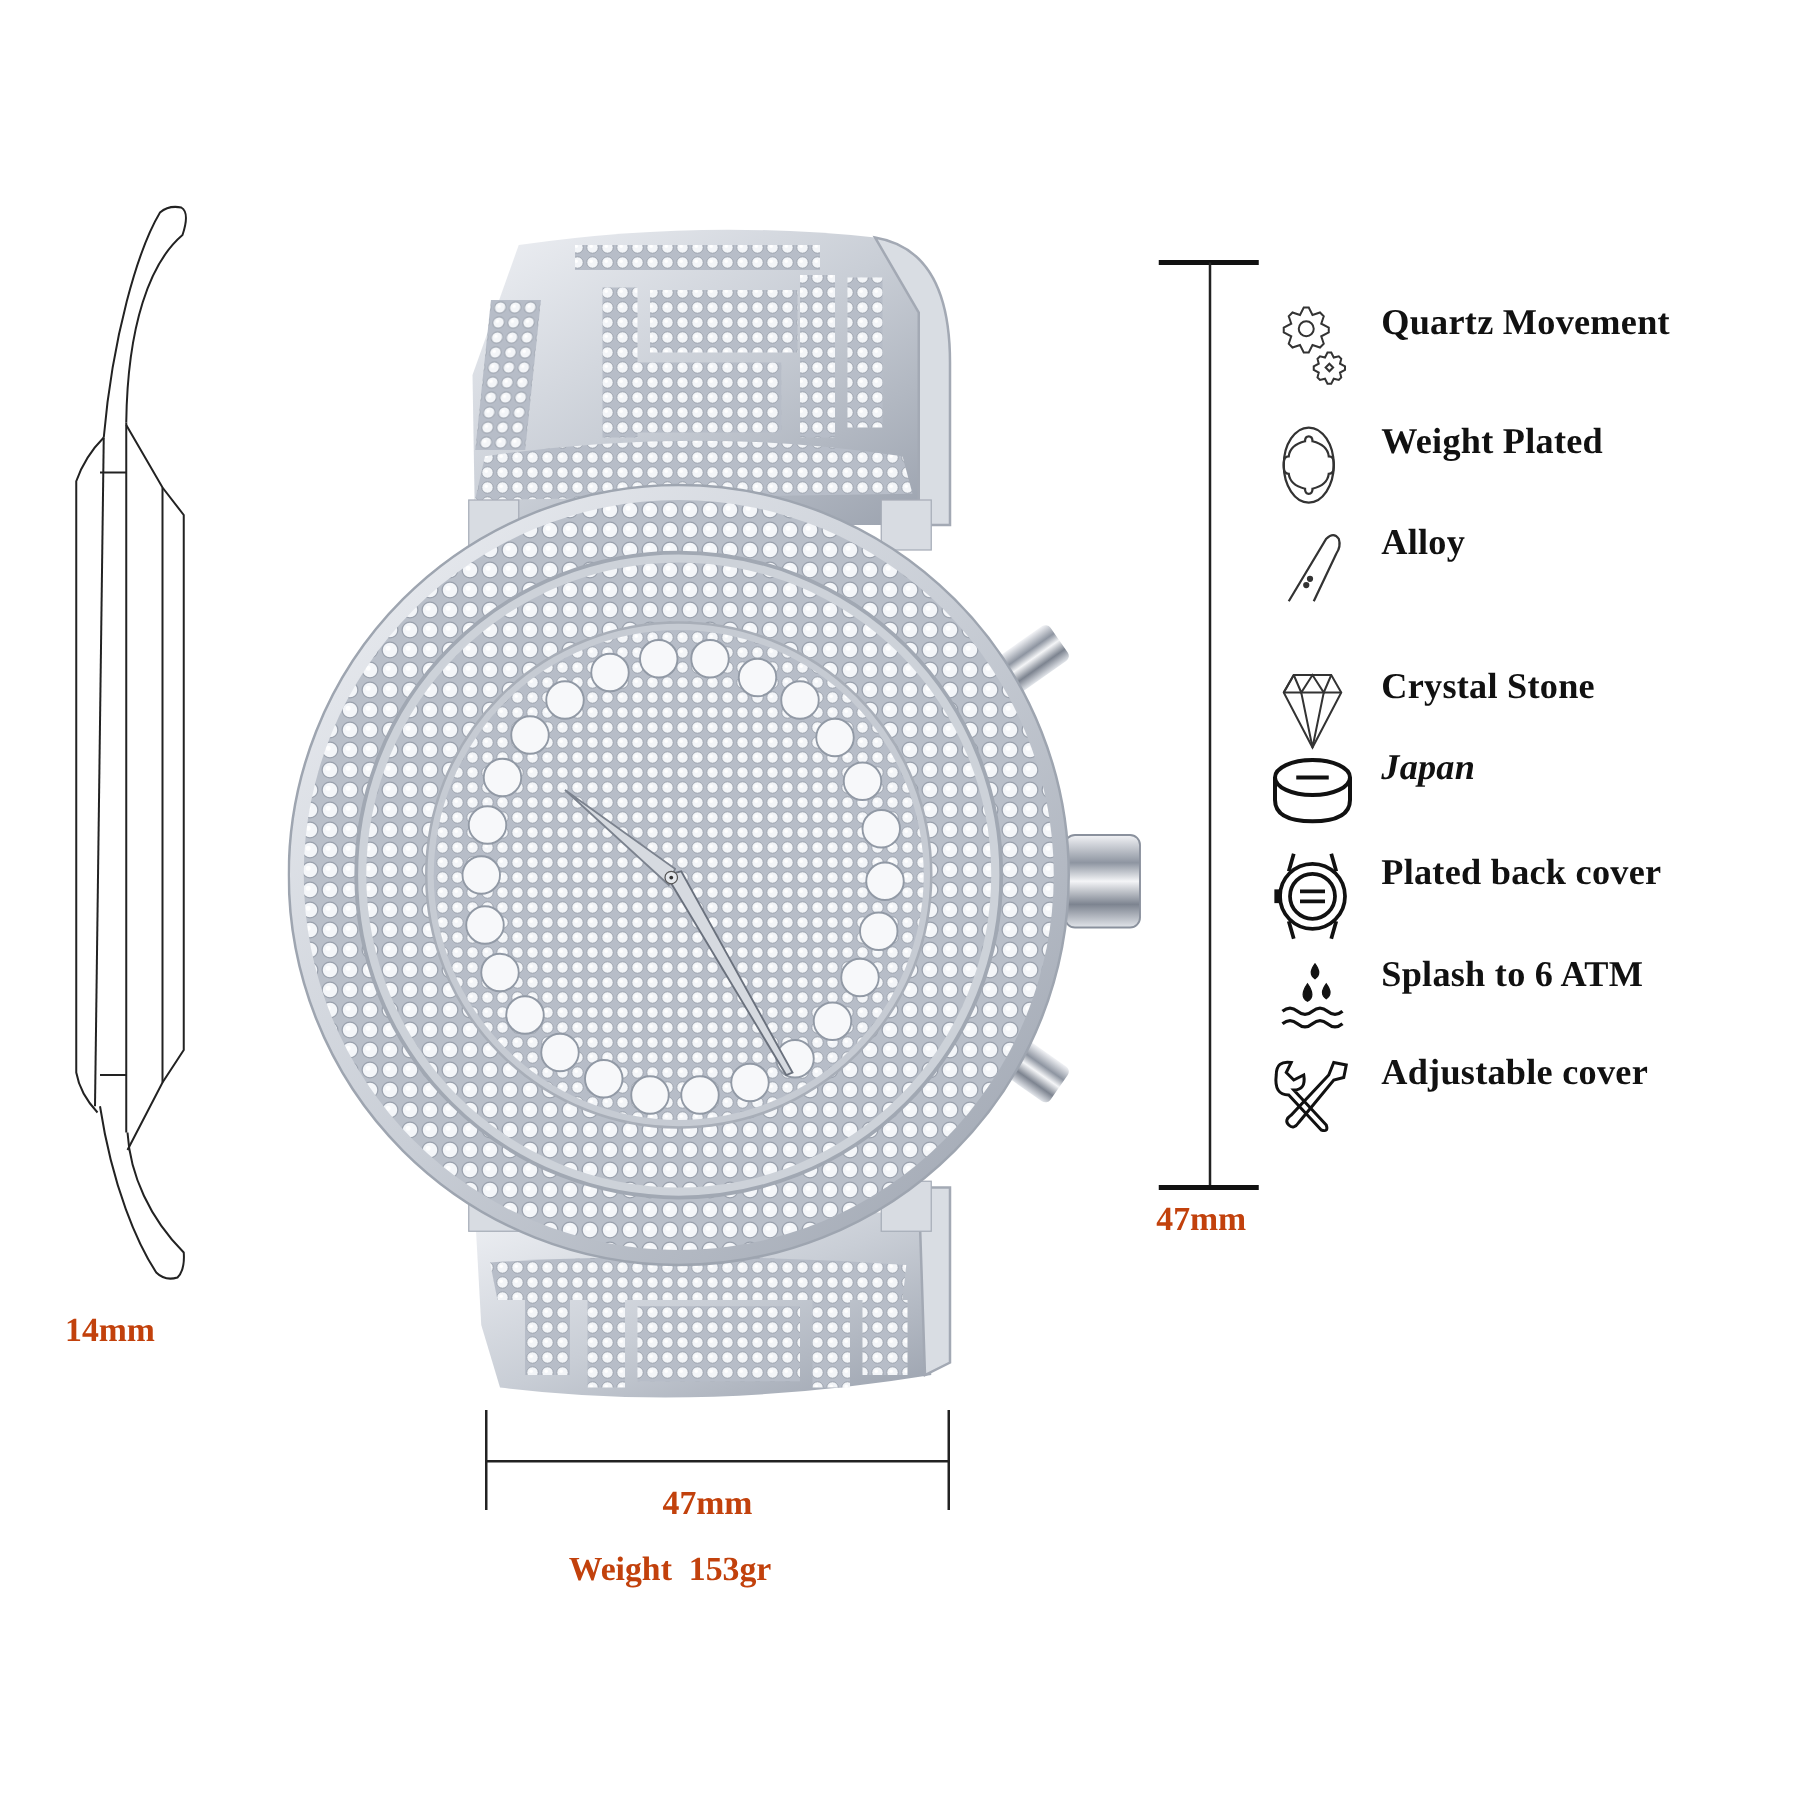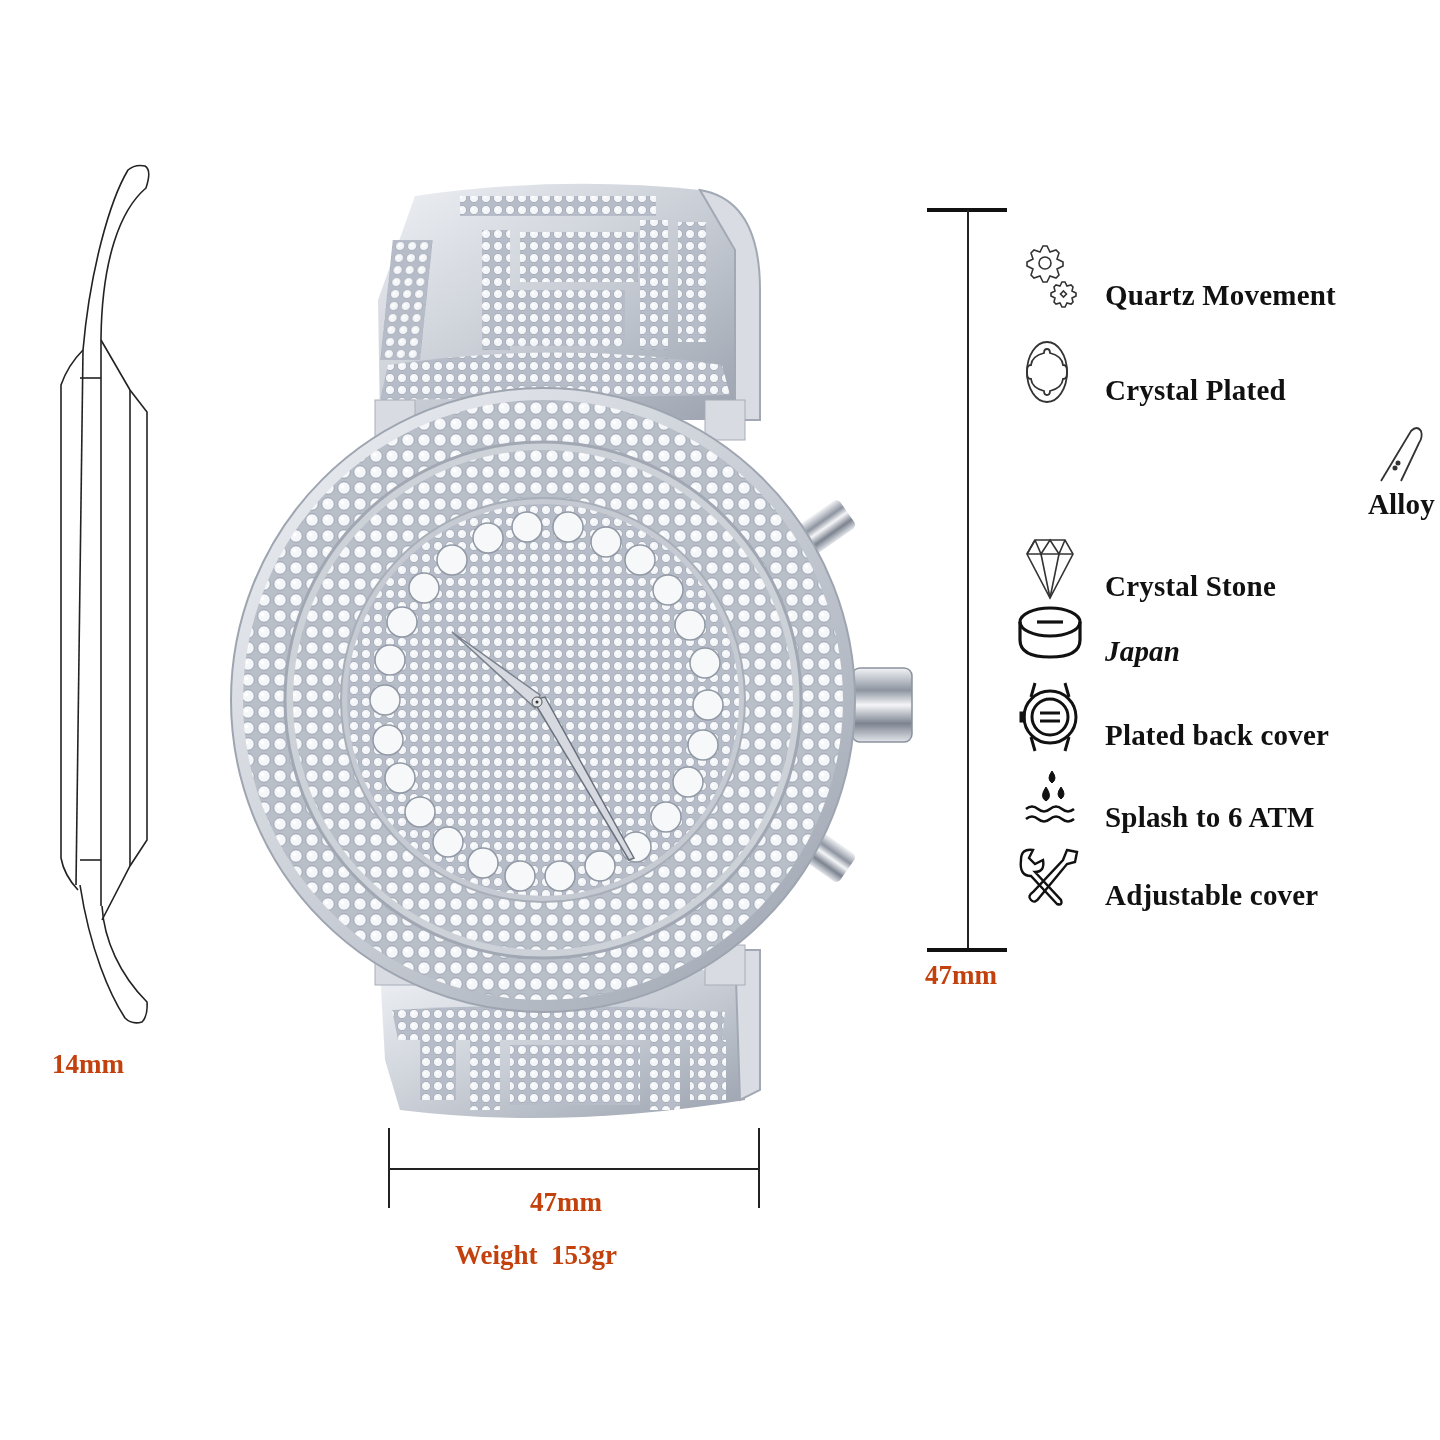--- a/index.html
+++ b/index.html
@@ -1,19 +1,19 @@
 <!DOCTYPE html>
 <html><head>
 <meta charset="utf-8">
 <style>
   html, body { margin: 0; padding: 0; background: #ffffff; }
   body { width: 1440px; height: 1440px; position: relative; overflow: hidden; font-family: "Liberation Serif", "DejaVu Serif", serif; color: #111; }
   .abs { position: absolute; }
   .dim-label { position: absolute; font-weight: bold; font-size: 27px; color: #c2410c; white-space: nowrap; }
-  .feature { position: absolute; left: 1015px; width: 420px; height: 70px; display: flex; align-items: flex-end; }
+  .feature { position: absolute; left: 1015px; width: 420px; height: 70px; display: flex; align-items: flex-start; }
   .feature .ico { width: 70px; height: 70px; display: flex; align-items: center; justify-content: center; flex: none; }
   .feature .lbl { font-weight: bold; font-size: 29px; color: #111; margin-left: 20px; white-space: nowrap; letter-spacing: 0.2px; }
   svg { display: block; }
 </style>
 </head>
 <body>
 
 <div class="abs" style="left:20px;top:150px;width:160px;height:900px;">
   <svg width="160" height="900" viewBox="0 0 160 900" fill="none" stroke="#222" stroke-width="1.6">
 
@@ -178,24 +178,24 @@
     <span class="lbl">Quartz Movement</span>
   </div>
 
   <div class="feature" style="top:337px;">
     <div class="ico">
       <svg width="50" height="66" viewBox="0 0 50 66" fill="none" stroke="#333" stroke-width="1.8">
         <ellipse cx="22" cy="33" rx="20" ry="30"></ellipse>
         <path d="M22 10 q-3 0 -3 4 q-12 3 -13 12 q-4 0 -4 5 v4 q0 5 4 5 q1 9 13 12 q0 4 3 4 q3 0 3 -4 q12 -3 13 -12 q4 0 4 -5 v-4 q0 -5 -4 -5 q-1 -9 -13 -12 q0 -4 -3 -4 z"></path>
       </svg>
     </div>
-    <span class="lbl">Crystal Plated</span>
-  </div>
-
-  <div class="feature" style="top:418px;flex-direction:column;">
+    <span class="lbl">Weight Plated</span>
+  </div>
+
+  <div class="feature" style="top:418px;">
     <div class="ico">
       <svg width="50" height="60" viewBox="0 0 50 60" fill="none" stroke="#333" stroke-width="1.8">
         <path d="M6 58 L36 8 Q42 2 46 8 Q48 14 44 20 L26 58"></path>
         <circle cx="23" cy="40" r="1.6" fill="#333"></circle>
         <circle cx="20" cy="45" r="1.6" fill="#333"></circle>
       </svg>
     </div>
     <span class="lbl">Alloy</span>
   </div>
 

